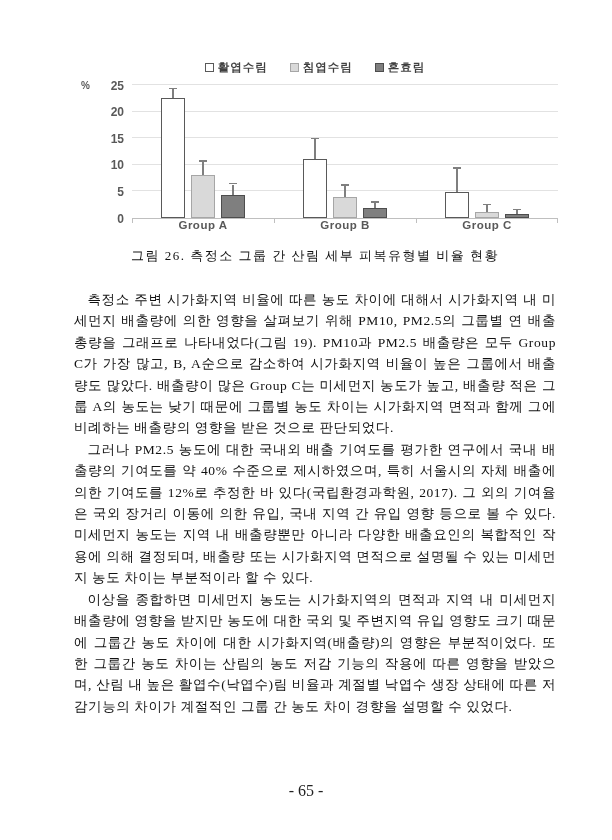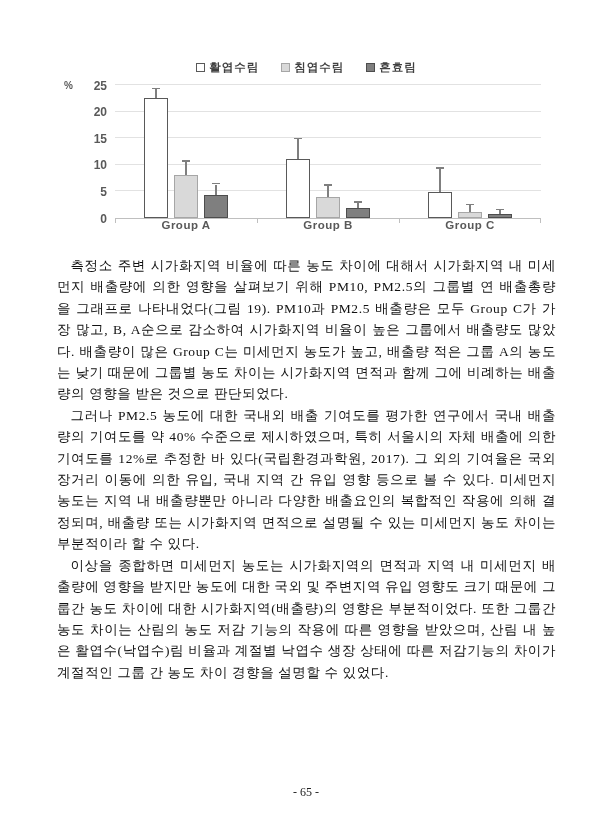--- a/index.html
+++ b/index.html
@@ -3,21 +3,21 @@
 <meta charset="utf-8">
 <style>
   html, body { margin: 0; padding: 0; background: #888; }
   .page {
     position: relative;
     width: 612px;
     height: 840px;
     background: #ffffff;
     margin: 0 auto;
     box-sizing: border-box;
-    padding: 60px 56px 0 57px;
+    padding: 60px 56px 0 74px;
     font-family: "Liberation Serif", serif;
     color: #1a1a1a;
     overflow: hidden;
   }
 
   
   .figure-block { width: 100%; }
   .chart-legend {
     display: flex;
     justify-content: center;
@@ -109,21 +109,21 @@
     word-break: normal;
     color: #111;
   }
 
   
   .page-number {
     position: absolute;
     bottom: 40px;
     left: 0; right: 0;
     text-align: center;
-    font-size: 12px;
+    font-size: 16px;
     color: #222;
   }
 </style>
 </head>
 <body>
 
 <div class="page">
 
   <div class="figure-block">
     <div class="chart-legend">
@@ -189,20 +189,21 @@
           <div class="xtick" style="left: 284px;"></div>
           <div class="xtick" style="left: 425px;"></div>
         </div>
       <div class="x-labels">
           <div class="x-label">Group A</div>
           <div class="x-label">Group B</div>
           <div class="x-label">Group C</div>
         </div>
     </div>
 
+    <div class="figure-caption">그림 26. 측정소 그룹 간 산림 세부 피복유형별 비율 현황</div>
   </div>
 
   <div class="body-text">
     <p>측정소 주변 시가화지역 비율에 따른 농도 차이에 대해서 시가화지역 내 미세먼지 배출량에 의한 영향을 살펴보기 위해 PM10, PM2.5의 그룹별 연 배출총량을 그래프로 나타내었다(그림 19). PM10과 PM2.5 배출량은 모두 Group C가 가장 많고, B, A순으로 감소하여 시가화지역 비율이 높은 그룹에서 배출량도 많았다. 배출량이 많은 Group C는 미세먼지 농도가 높고, 배출량 적은 그룹 A의 농도는 낮기 때문에 그룹별 농도 차이는 시가화지역 면적과 함께 그에 비례하는 배출량의 영향을 받은 것으로 판단되었다.</p>
     <p>그러나 PM2.5 농도에 대한 국내외 배출 기여도를 평가한 연구에서 국내 배출량의 기여도를 약 40% 수준으로 제시하였으며, 특히 서울시의 자체 배출에 의한 기여도를 12%로 추정한 바 있다(국립환경과학원, 2017). 그 외의 기여율은 국외 장거리 이동에 의한 유입, 국내 지역 간 유입 영향 등으로 볼 수 있다. 미세먼지 농도는 지역 내 배출량뿐만 아니라 다양한 배출요인의 복합적인 작용에 의해 결정되며, 배출량 또는 시가화지역 면적으로 설명될 수 있는 미세먼지 농도 차이는 부분적이라 할 수 있다.</p>
     <p>이상을 종합하면 미세먼지 농도는 시가화지역의 면적과 지역 내 미세먼지 배출량에 영향을 받지만 농도에 대한 국외 및 주변지역 유입 영향도 크기 때문에 그룹간 농도 차이에 대한 시가화지역(배출량)의 영향은 부분적이었다. 또한 그룹간 농도 차이는 산림의 농도 저감 기능의 작용에 따른 영향을 받았으며, 산림 내 높은 활엽수(낙엽수)림 비율과 계절별 낙엽수 생장 상태에 따른 저감기능의 차이가 계절적인 그룹 간 농도 차이 경향을 설명할 수 있었다.</p>
   </div>
 
   <div class="page-number">- 65 -</div>
 </div>

